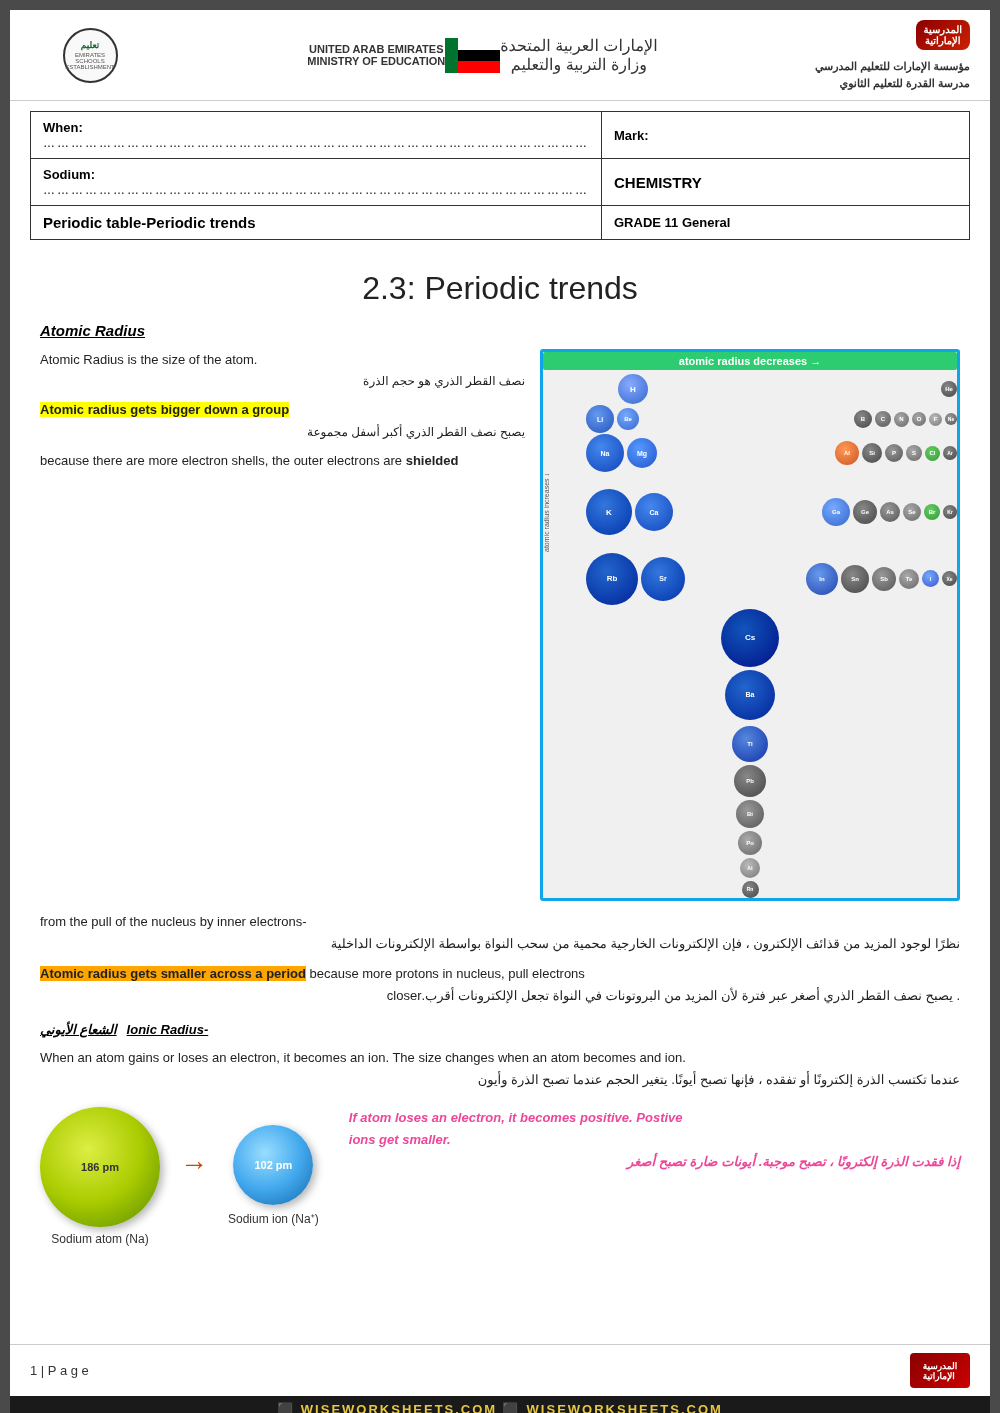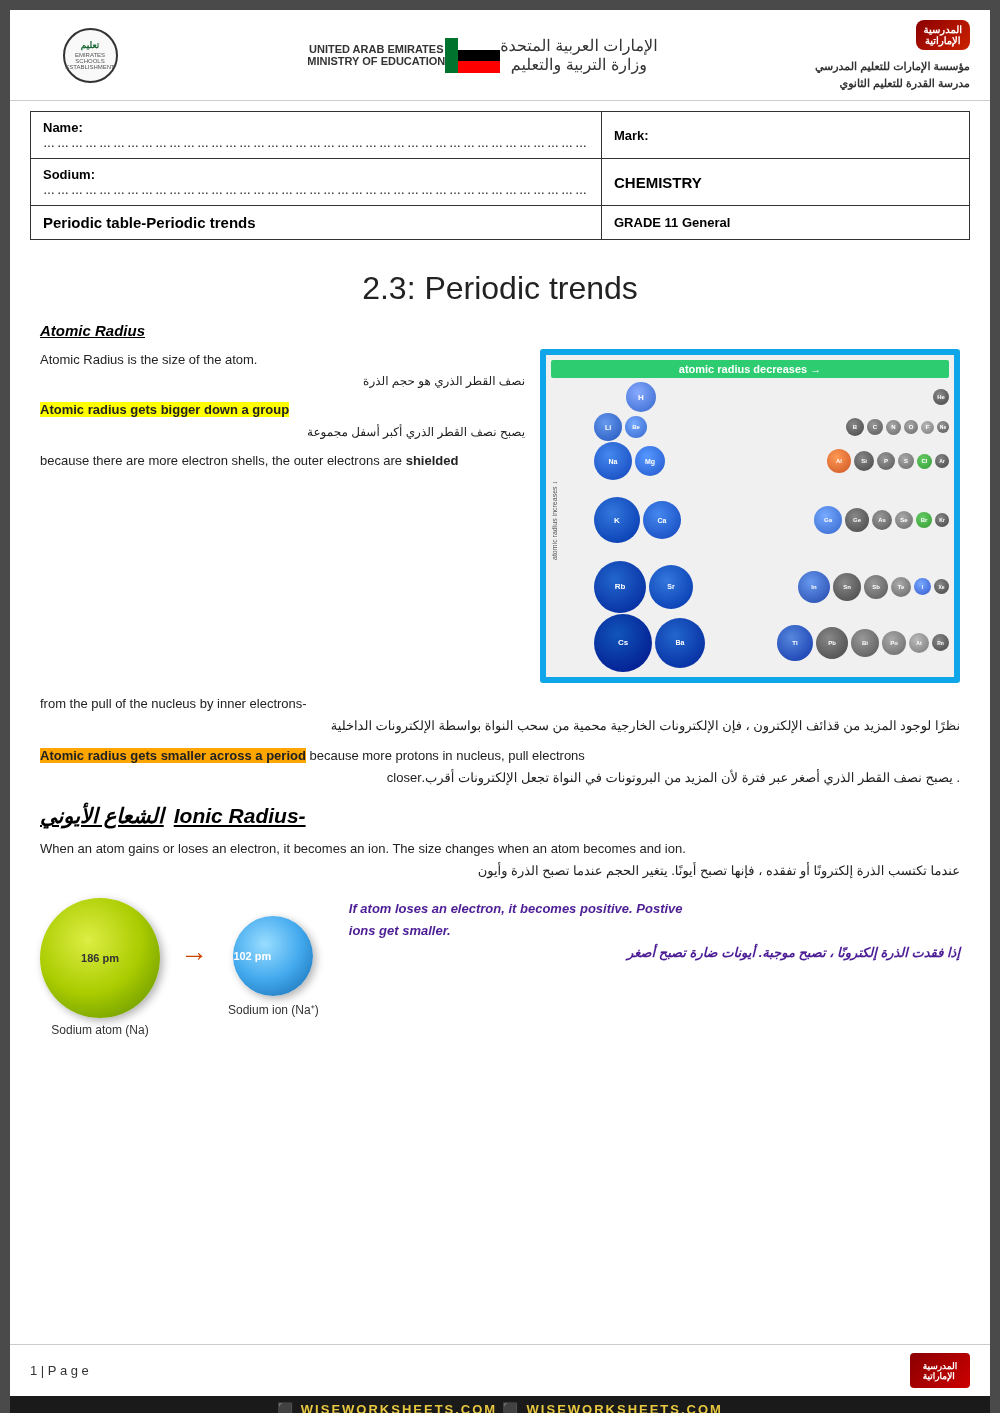--- a/index.html
+++ b/index.html
@@ -133,23 +133,22 @@
       font-size: 13px;
       line-height: 1.6;
       color: #222;
     }
     .image-col {
       width: 420px;
       min-height: 280px;
     }
     
     .periodic-table-box {
-      border: 6px solid #0ea5e9;
+      border: 3px solid #0ea5e9;
       background: #f0f0f0;
-      padding: 5px;
       border-radius: 3px;
     }
     .pt-title-bar {
       background: #2ecc71;
       color: white;
       text-align: center;
       font-size: 11px;
       padding: 3px;
       border-radius: 2px;
       margin-bottom: 4px;
@@ -161,21 +160,21 @@
       font-size: 13px;
       line-height: 1.7;
       color: #222;
       margin-bottom: 8px;
     }
     
     .ionic-section-title {
       font-weight: bold;
       font-style: italic;
       text-decoration: underline;
-      font-size: 21px;
+      font-size: 13px;
       margin: 15px 0 10px 0;
       display: flex;
       gap: 10px;
       align-items: center;
     }
     .atom-circle-large {
       width: 120px;
       height: 120px;
       border-radius: 50%;
       background: radial-gradient(circle at 40% 35%, #ddee44, #aacc00, #558800);
@@ -186,21 +185,21 @@
       position: relative;
       box-shadow: 3px 3px 8px rgba(0,0,0,0.3);
     }
     .atom-circle-small {
       width: 80px;
       height: 80px;
       border-radius: 50%;
       background: radial-gradient(circle at 40% 35%, #99ddff, #44aaee, #1166aa);
       display: flex;
       flex-direction: column;
-      align-items: flex-start;
+      align-items: center;
       justify-content: center;
       position: relative;
       box-shadow: 3px 3px 8px rgba(0,0,0,0.3);
     }
     .atom-pm {
       font-size: 11px;
       font-weight: bold;
       color: #333;
       text-align: center;
     }
@@ -212,21 +211,21 @@
     }
     .atom-item {
       display: flex;
       flex-direction: column;
       align-items: center;
     }
     .italic-bold-text {
       font-style: italic;
       font-weight: bold;
       font-size: 13px;
-      color: #4c1d95;
+      color: #ec4899;
       line-height: 1.7;
     }
     
     .footer {
       display: flex;
       justify-content: space-between;
       align-items: center;
       padding: 8px 20px;
       border-top: 1px solid #ccc;
       margin-top: auto;
@@ -303,21 +302,21 @@
         <div class="header-arabic-info">مؤسسة الإمارات للتعليم المدرسي</div>
         <div class="header-arabic-info">مدرسة القدرة للتعليم الثانوي</div>
       </div>
     </div>
   </div>
 
   <table class="info-table">
     <tbody>
         <tr>
       <td class="left-col">
-        <span class="info-label">Name:</span>
+        <span class="info-label">When:</span>
         <span class="info-dots" style="font-size:12px;">………………………………………………………………………………………………………</span>
       </td>
       <td class="right-col">
         <span class="info-label">Mark:</span>
       </td>
     </tr>
     <tr>
       <td class="left-col">
         <span class="info-label">Sodium:</span>
         <span class="info-dots" style="font-size:12px;">………………………………………………………………………………………………………</span>
@@ -419,21 +418,21 @@
               <div style="width:44px;height:44px;border-radius:50%;background:radial-gradient(circle at 40% 35%,#3377dd,#0033aa);display:flex;align-items:center;justify-content:center;font-size:7px;color:white;font-weight:bold;">Sr</div>
               <div style="flex:1;"></div>
               <div style="width:32px;height:32px;border-radius:50%;background:radial-gradient(circle at 40% 35%,#6699ee,#2244aa);display:flex;align-items:center;justify-content:center;font-size:6px;color:white;font-weight:bold;">In</div>
               <div style="width:28px;height:28px;border-radius:50%;background:radial-gradient(circle at 40% 35%,#888,#444);display:flex;align-items:center;justify-content:center;font-size:6px;color:white;font-weight:bold;">Sn</div>
               <div style="width:24px;height:24px;border-radius:50%;background:radial-gradient(circle at 40% 35%,#999,#555);display:flex;align-items:center;justify-content:center;font-size:6px;color:white;font-weight:bold;">Sb</div>
               <div style="width:20px;height:20px;border-radius:50%;background:radial-gradient(circle at 40% 35%,#aaa,#666);display:flex;align-items:center;justify-content:center;font-size:6px;color:white;font-weight:bold;">Te</div>
               <div style="width:17px;height:17px;border-radius:50%;background:radial-gradient(circle at 40% 35%,#77aaff,#3355cc);display:flex;align-items:center;justify-content:center;font-size:5px;color:white;font-weight:bold;">I</div>
               <div style="width:15px;height:15px;border-radius:50%;background:radial-gradient(circle at 40% 35%,#888,#444);display:flex;align-items:center;justify-content:center;font-size:5px;color:white;font-weight:bold;">Xe</div>
             </div>
 
-            <div style="display:flex;gap:3px;align-items:center;">
+            <div style="display:flex;gap:3px;align-items:center;flex-direction:column;">
               <div style="width:40px;"></div>
               <div style="width:58px;height:58px;border-radius:50%;background:radial-gradient(circle at 40% 35%,#1155bb,#001188);display:flex;align-items:center;justify-content:center;font-size:8px;color:white;font-weight:bold;">Cs</div>
               <div style="width:50px;height:50px;border-radius:50%;background:radial-gradient(circle at 40% 35%,#2266cc,#002299);display:flex;align-items:center;justify-content:center;font-size:7px;color:white;font-weight:bold;">Ba</div>
               <div style="flex:1;"></div>
               <div style="width:36px;height:36px;border-radius:50%;background:radial-gradient(circle at 40% 35%,#5588dd,#1133aa);display:flex;align-items:center;justify-content:center;font-size:6px;color:white;font-weight:bold;">Tl</div>
               <div style="width:32px;height:32px;border-radius:50%;background:radial-gradient(circle at 40% 35%,#888,#444);display:flex;align-items:center;justify-content:center;font-size:6px;color:white;font-weight:bold;">Pb</div>
               <div style="width:28px;height:28px;border-radius:50%;background:radial-gradient(circle at 40% 35%,#999,#555);display:flex;align-items:center;justify-content:center;font-size:6px;color:white;font-weight:bold;">Bi</div>
               <div style="width:24px;height:24px;border-radius:50%;background:radial-gradient(circle at 40% 35%,#aaa,#666);display:flex;align-items:center;justify-content:center;font-size:6px;color:white;font-weight:bold;">Po</div>
               <div style="width:20px;height:20px;border-radius:50%;background:radial-gradient(circle at 40% 35%,#bbb,#777);display:flex;align-items:center;justify-content:center;font-size:5px;color:white;font-weight:bold;">At</div>
               <div style="width:17px;height:17px;border-radius:50%;background:radial-gradient(circle at 40% 35%,#888,#444);display:flex;align-items:center;justify-content:center;font-size:5px;color:white;font-weight:bold;">Rn</div>

